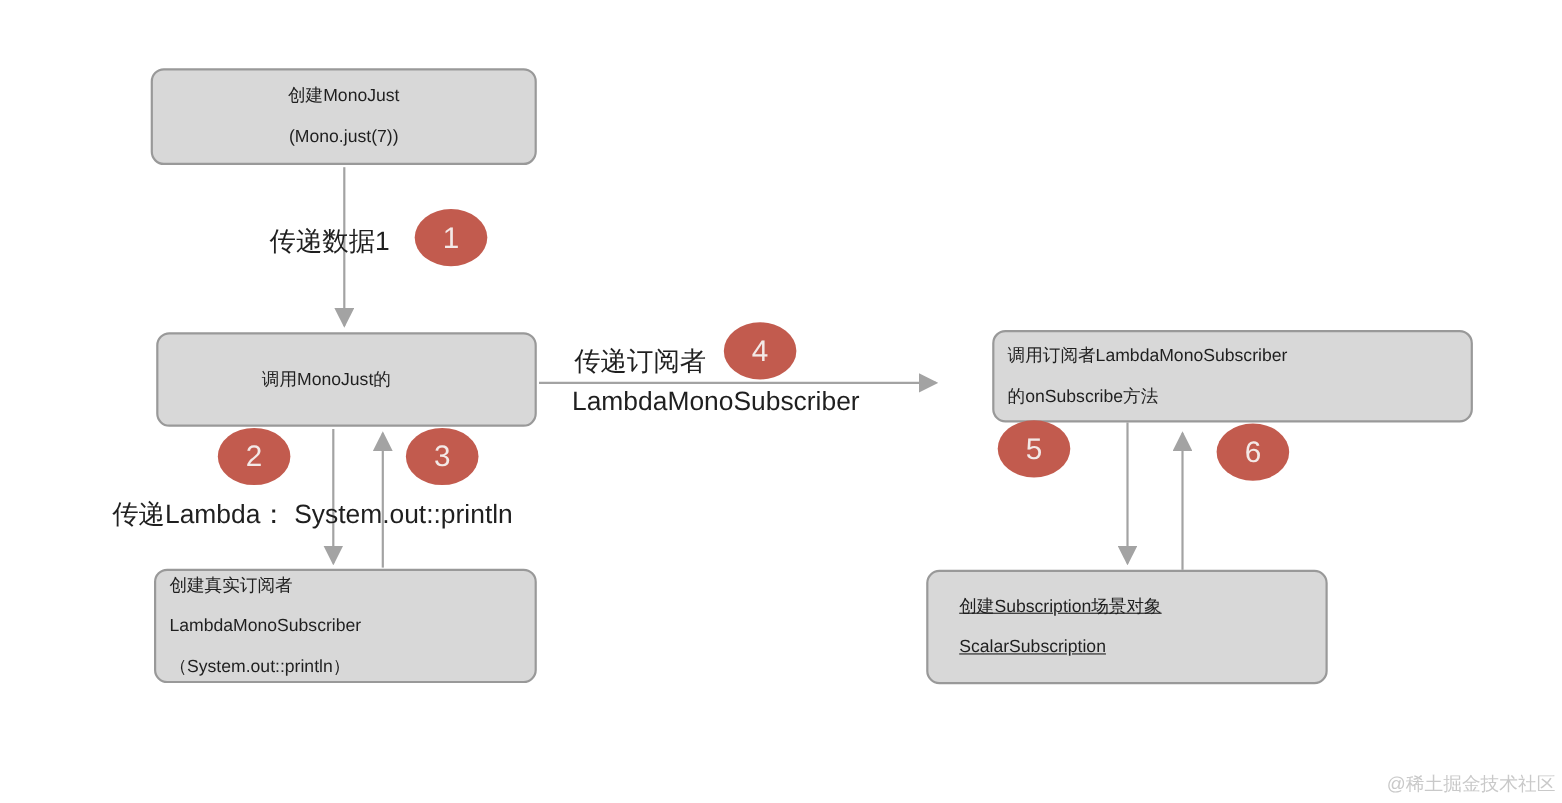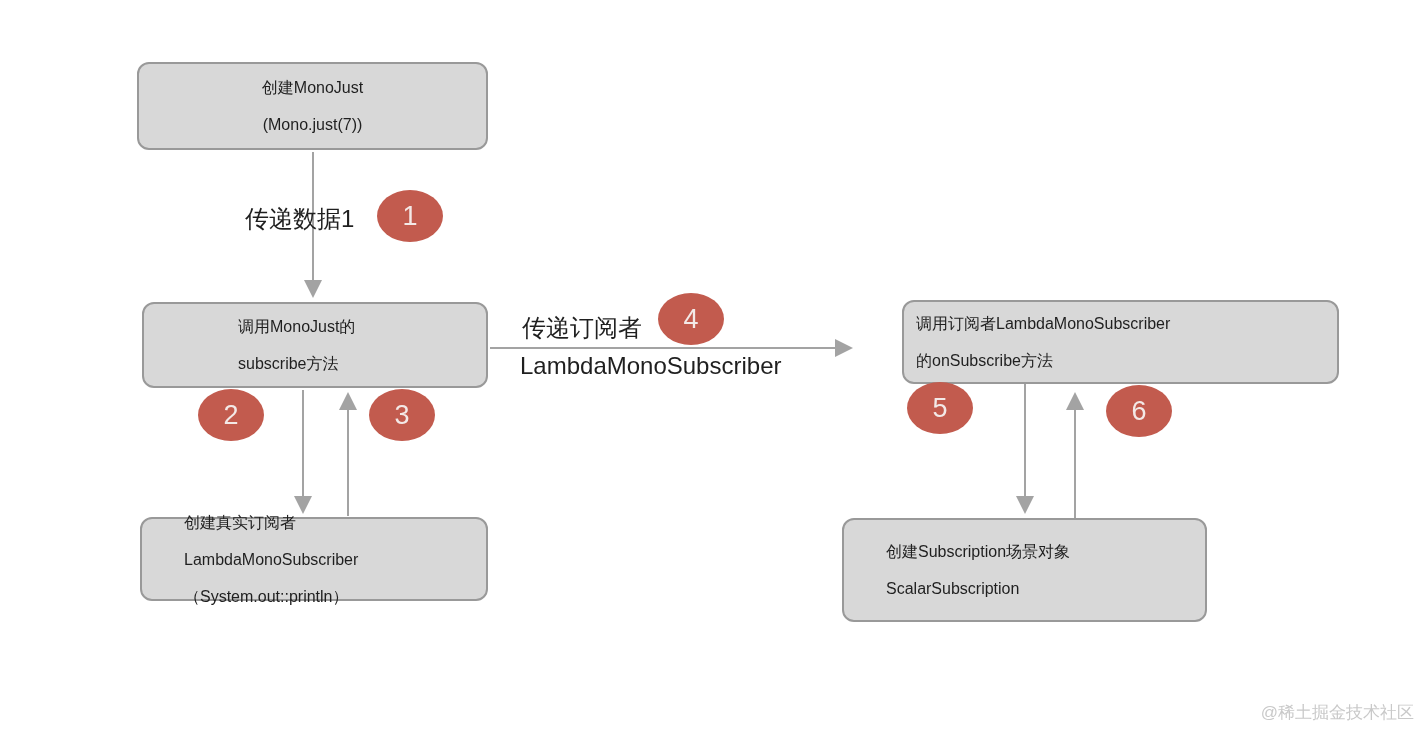--- a/index.html
+++ b/index.html
@@ -32,23 +32,23 @@
     flex-direction: column;
     justify-content: center;
     font-size: 16px;
     line-height: 37px;
     color: var(--text, #1f1f1f);
   }
   .node.center { text-align: center; }
 
   #n1 { left: 137px; top: 62px;  width: 351px; height: 88px; }
   #n2 { left: 142px; top: 302px; width: 346px; height: 86px; padding-left: 94px; }
-  #n3 { left: 140px; top: 517px; width: 348px; height: 84px; padding-left: 42px; }
+  #n3 { left: 140px; top: 517px; width: 348px; height: 104px; padding-left: 12px; }
   #n4 { left: 855px; top: 300px; width: 437px; height: 84px; padding-left: 12px; margin-left: 47px; }
-  #n5 { left: 842px; top: 518px; width: 365px; height: 104px; padding-left: 42px; }
+  #n5 { left: 842px; top: 518px; width: 365px; height: 104px; padding-left: 28px; text-decoration: underline; }
 
   .badge {
     position: absolute;
     width: 66px; height: 52px;
     border-radius: 50%;
     background: var(--badge-fill, #c25b4e);
     color: var(--badge-text, #f3e9e7);
     display: flex;
     align-items: center;
     justify-content: center;
@@ -102,21 +102,20 @@
     <line x1="1075" y1="518" x2="1075" y2="394" marker-end="url(#ah)"></line>
   </svg>
 
   <div class="node center" id="n1">
     <div>创建MonoJust</div>
     <div>(Mono.just(7))</div>
   </div>
 
   <div class="node" id="n2">
     <div>调用MonoJust的</div>
-    <div>subscribe方法</div>
   </div>
 
   <div class="node" id="n3">
     <div>创建真实订阅者</div>
     <div>LambdaMonoSubscriber</div>
     <div>（System.out::println）</div>
   </div>
 
   <div class="node" id="n4">
     <div>调用订阅者LambdaMonoSubscriber</div>
@@ -129,18 +128,19 @@
   </div>
 
   <div class="badge" id="b1">1</div>
   <div class="badge" id="b2">2</div>
   <div class="badge" id="b3">3</div>
   <div class="badge" id="b4">4</div>
   <div class="badge" id="b5">5</div>
   <div class="badge" id="b6">6</div>
 
   <div class="elabel" id="l1">传递数据1</div>
+  <div class="elabel" id="l2">传递Lambda： System.out::println</div>
   <div class="elabel" id="l3a">传递订阅者</div>
   <div class="elabel" id="l3b">LambdaMonoSubscriber</div>
 
   <div class="watermark">@稀土掘金技术社区</div>
 
 </div>
 
 </body></html>

